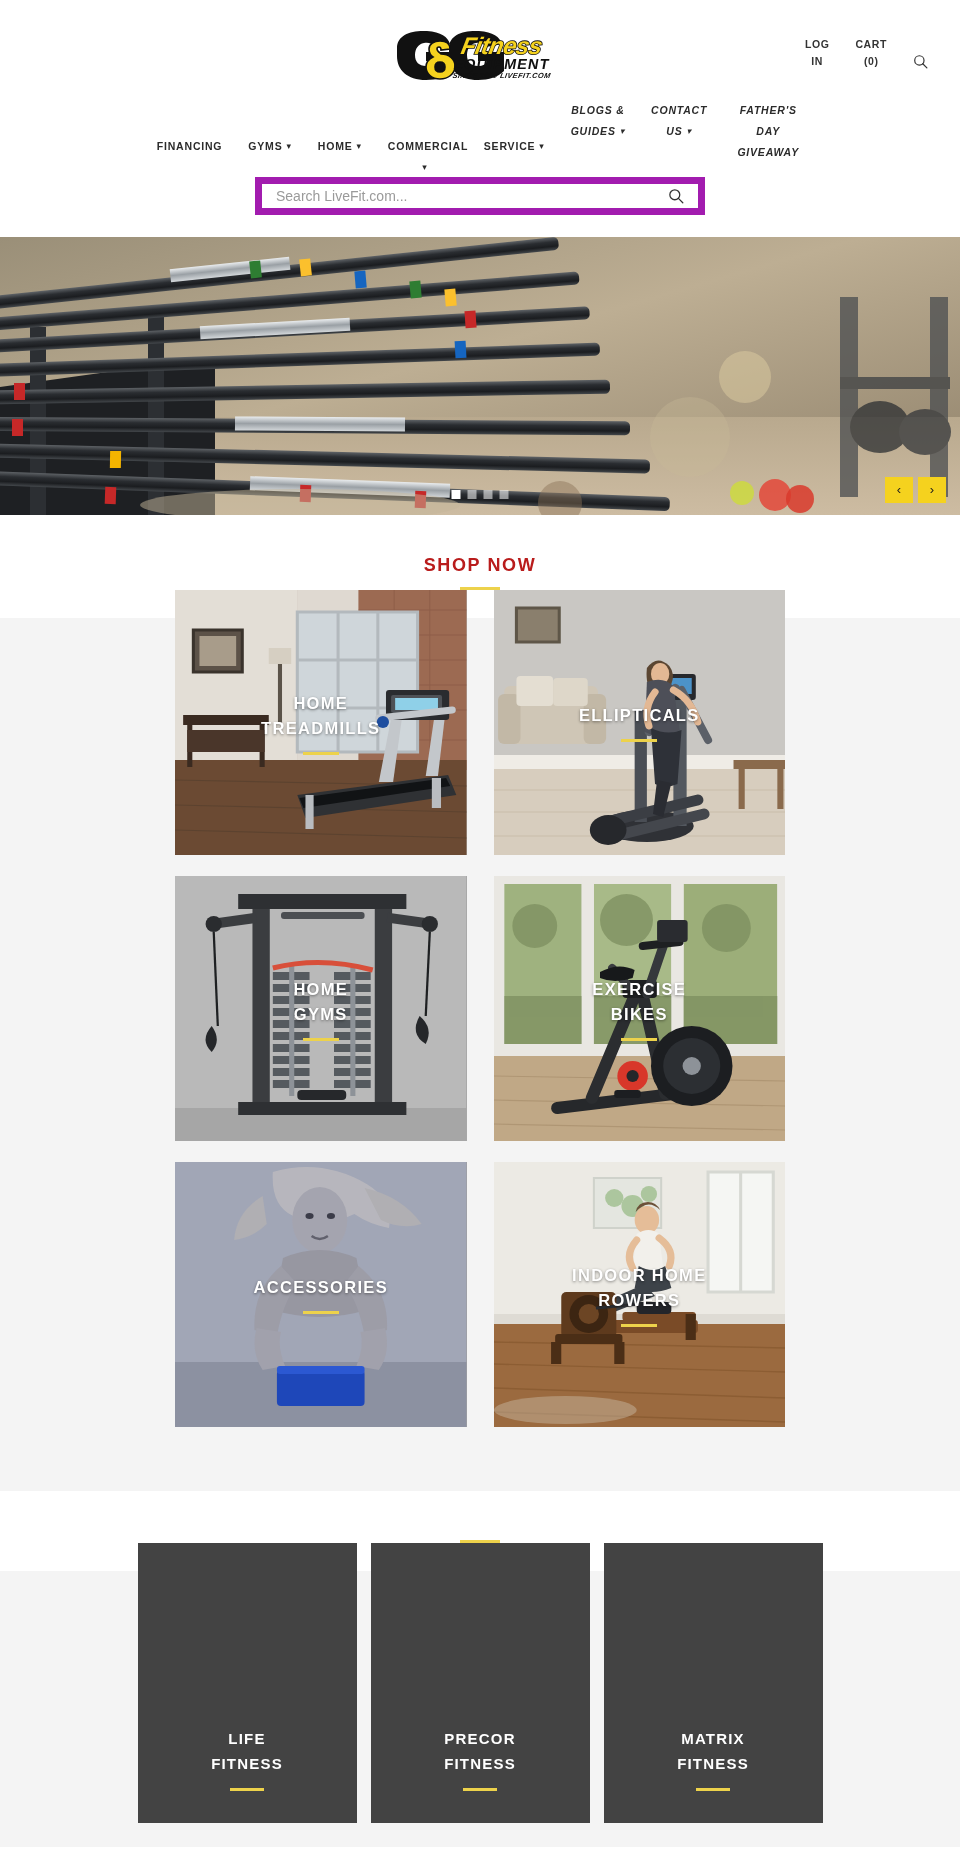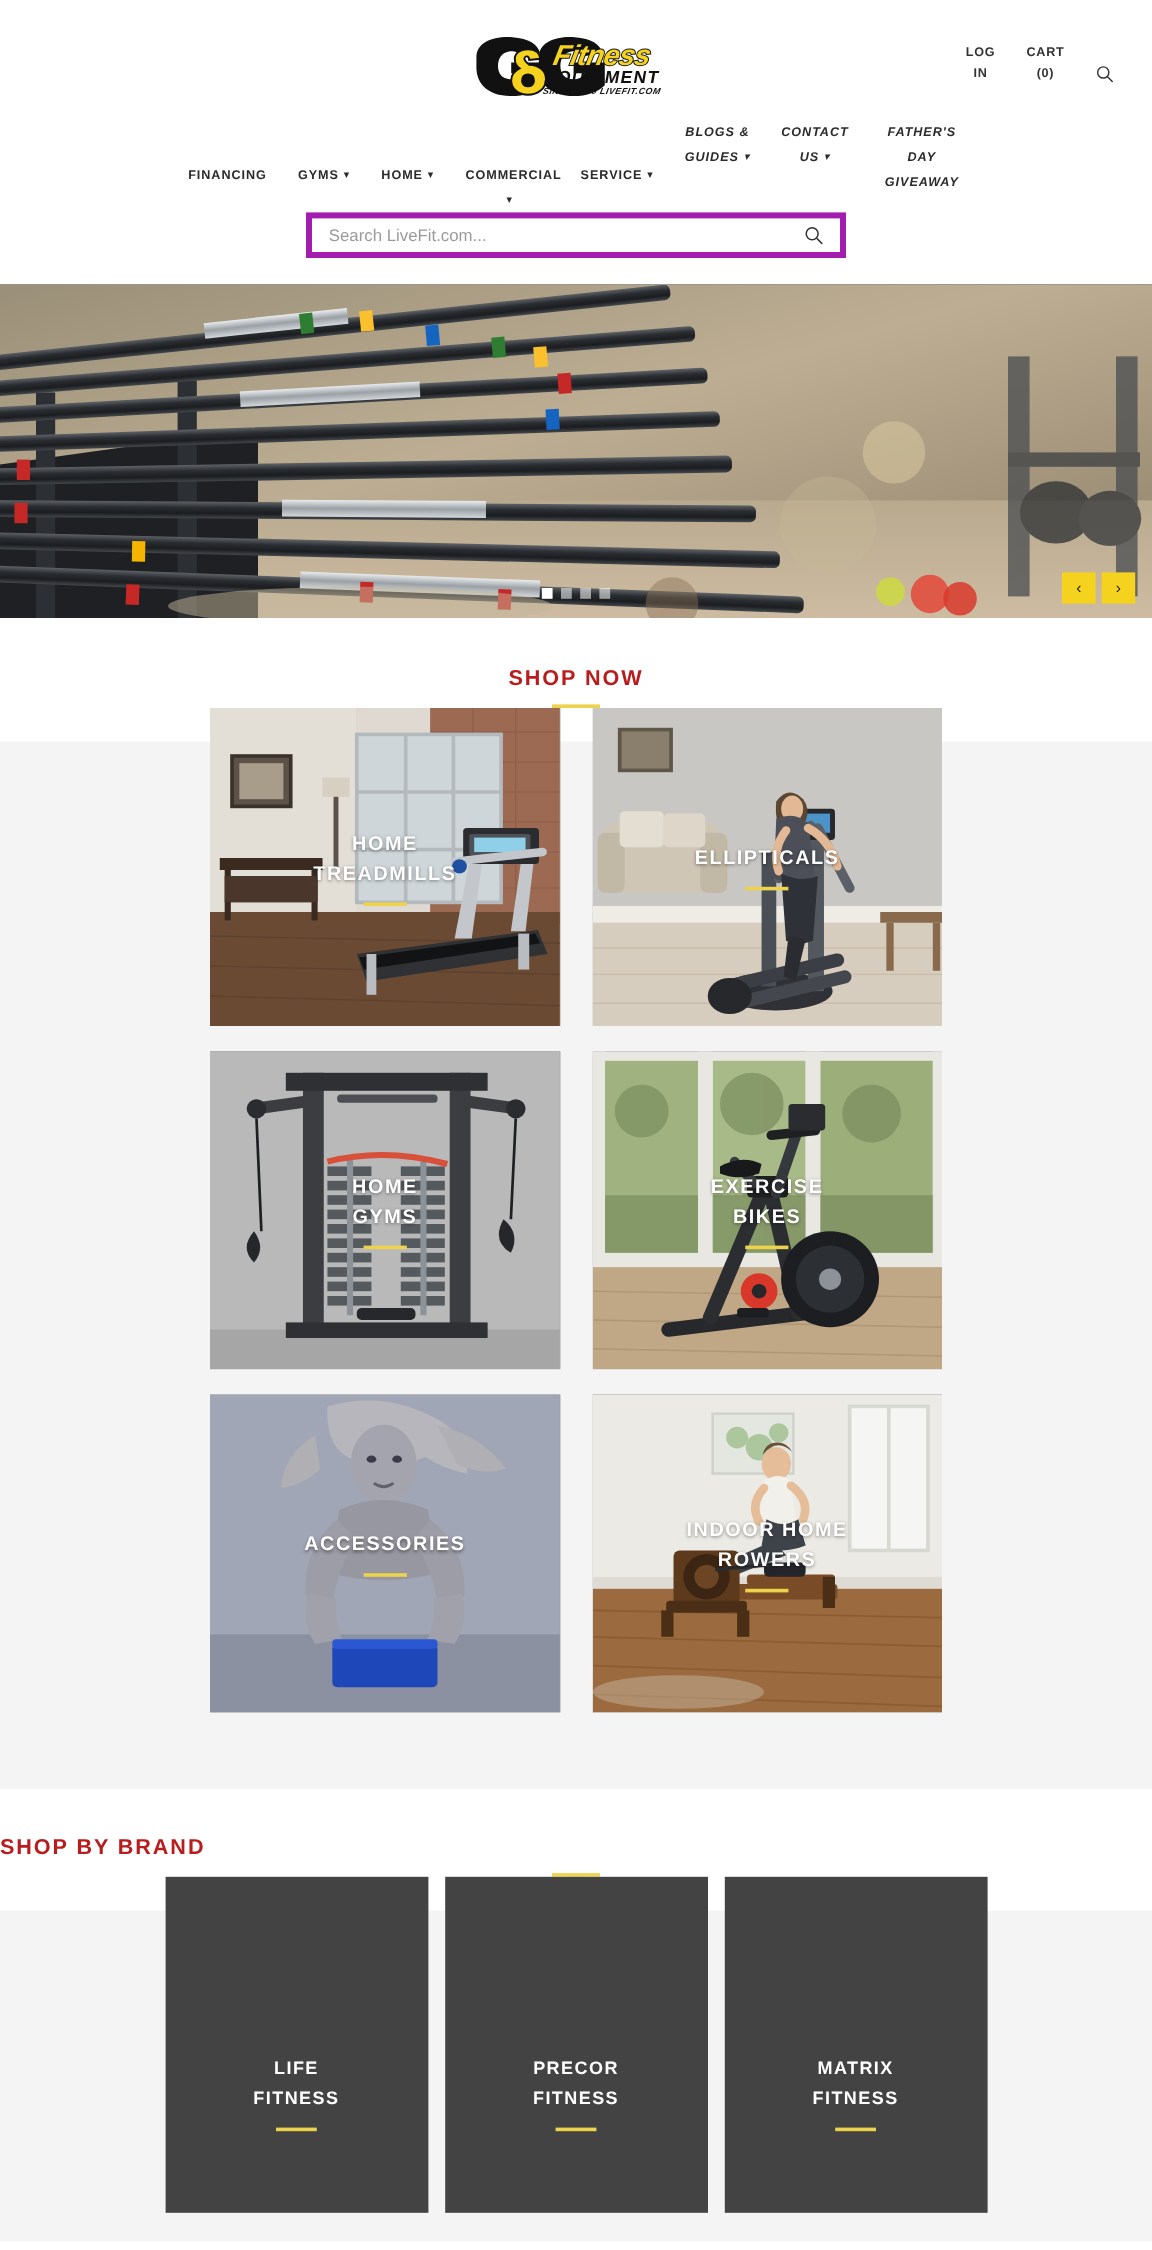--- a/index.html
+++ b/index.html
@@ -95,21 +95,21 @@
 
   
   .search-wrap {
     display: flex;
     justify-content: center;
     padding: 14px 0 22px 0;
   }
   .search-box {
     width: 450px;
     height: 38px;
-    border: 5px solid #a21caf;
+    border: 7px solid #a21caf;
     background: #fff;
     display: flex;
     align-items: center;
     padding: 0 14px;
   }
   .search-box input {
     flex: 1;
     border: none;
     outline: none;
     font-size: 14px;
@@ -268,21 +268,21 @@
     position: relative;
     top: -24px;
   }
   .brand-card {
     height: 280px;
     background: #434343;
     display: flex;
     flex-direction: column;
     align-items: center;
     justify-content: flex-end;
-    padding-bottom: 68px;
+    padding-bottom: 32px;
     color: #fff;
     cursor: pointer;
     font-size: 15px;
     font-weight: 700;
     letter-spacing: 1.2px;
     line-height: 25px;
     text-align: center;
     font-family: "Liberation Sans", sans-serif;
   }
   .brand-rule { width: 34px; height: 3px; background: #edd24b; margin-top: 12px; }
@@ -795,21 +795,20 @@
         <div>INDOOR HOME</div>
         <div>ROWERS</div>
         <div class="tile-rule"></div>
       </div>
     </div>
 
   </div>
 </section>
 
 <div class="brand-head">
-  <div class="section-title">SHOP BY BRAND</div>
   <div class="rule"></div>
 </div>
 
 <section class="brand-section">
   <div class="brand-grid">
     <div class="brand-card">
       <div>LIFE</div>
       <div>FITNESS</div>
       <div class="brand-rule"></div>
     </div>

